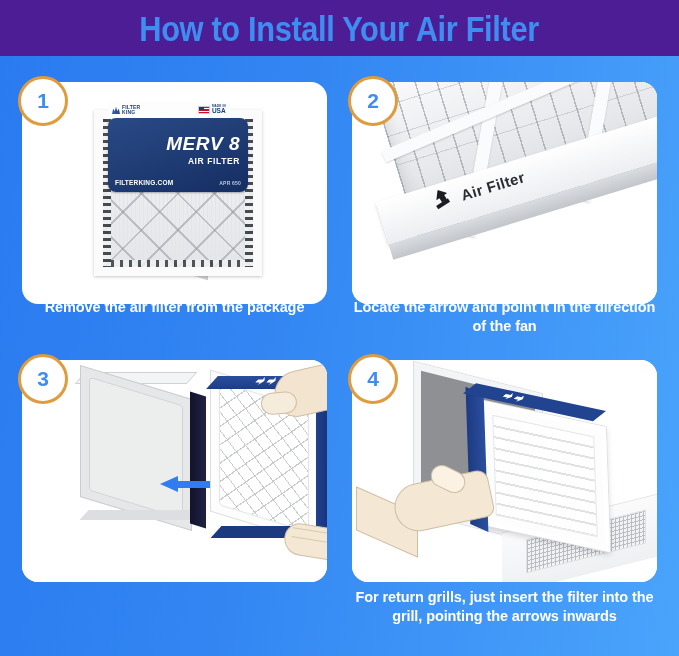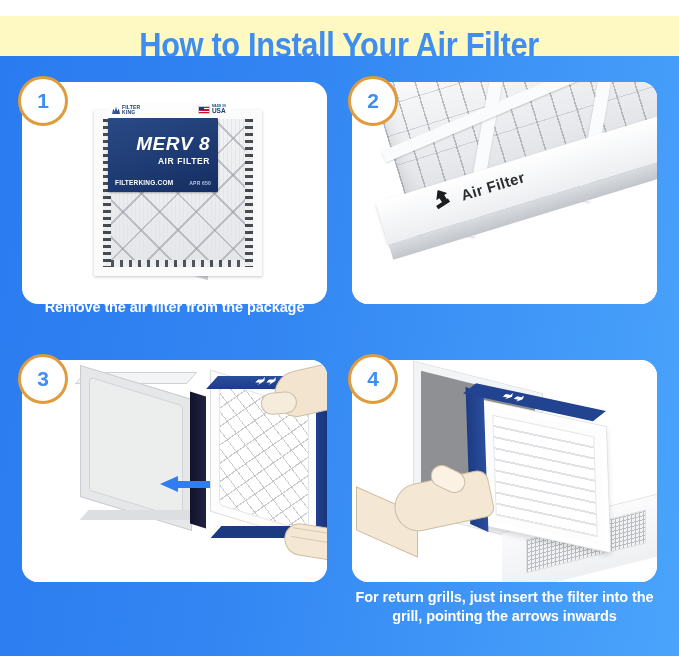--- a/index.html
+++ b/index.html
@@ -5,22 +5,22 @@
   html,body{margin:0;padding:0;}
   body{
     width:679px;height:656px;overflow:hidden;
     font-family:"Liberation Sans","DejaVu Sans",sans-serif;
     background:#ffffff;
   }
   #root{position:relative;width:679px;height:656px;}
 
   
   .titlebar{
-    position:absolute;left:0;top:16px;width:679px;height:56px;
-    background:#fef9c3;display:flex;align-items:center;justify-content:center;
+    position:absolute;left:0;top:0;width:679px;height:56px;
+    background:#4c1d95;display:flex;align-items:center;justify-content:center;
   }
   .title{
     font-size:35px;font-weight:bold;color:#3f8df0;
     letter-spacing:-0.4px;
     transform:scaleX(.88);transform-origin:center;
     white-space:nowrap;line-height:1;
   }
 
   
   .stage{
@@ -91,23 +91,23 @@
     opacity:.85;
   }
   .p1-sidebar.l{left:0;} .p1-sidebar.r{right:0;}
   .p1-botbar{
     position:absolute;left:8px;right:8px;bottom:0;height:7px;
     background:repeating-linear-gradient(90deg,#2c2f33 0 3px,#f0f1f2 3px 9px);
     opacity:.8;
   }
 
   .p1-label{
-    position:absolute;left:14px;top:14px;width:110px;height:74px;
+    position:absolute;left:14px;top:14px;width:140px;height:74px;
     background:linear-gradient(160deg,#2a4a86,#152e63);
-    border-radius:1px;z-index:3;
+    border-radius:8px;z-index:3;
     box-shadow:0 1px 2px rgba(0,0,0,.3);
   }
   .p1-labeltop{
     position:absolute;left:0;top:-16px;width:122px;height:16px;background:#fdfdfd;
     display:flex;align-items:center;justify-content:space-between;padding:0 4px;
     box-sizing:border-box;
   }
   .fk-logo{display:flex;align-items:center;gap:2px;}
   .fk-crown{
     width:8px;height:8px;
@@ -412,20 +412,21 @@
               <div class="p2-brace b3"></div>
               <div class="p2-rail"></div>
               <div class="p2-rail-face"></div>
               <div class="p2-arrow"></div>
               <div class="p2-arrow-cap"></div>
               <div class="p2-airfilter">Air Filter</div>
             </div>
           </div>
         </div>
         <div class="badge">2</div>
+        <div class="caption">Locate the arrow and point it in the direction of the fan</div>
       </div>
 
       <div class="cell c3">
         <div class="card">
           <div class="art p3">
             <div class="unit-top"></div>
             <div class="unit-face">
               <div class="unit-inner"></div>
             </div>
             <div class="unit-bot"></div>

